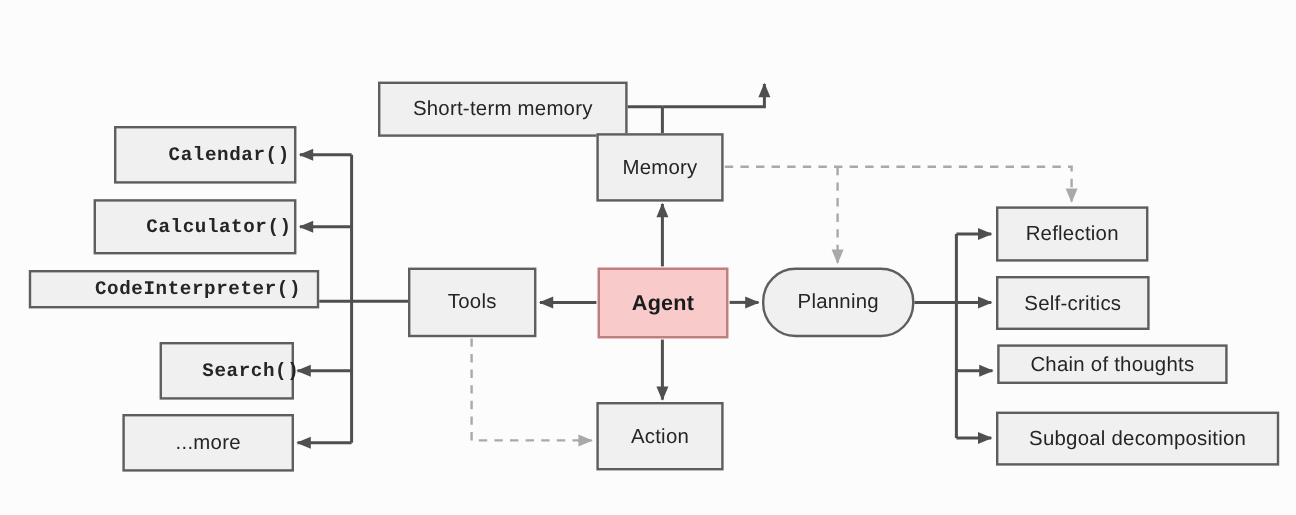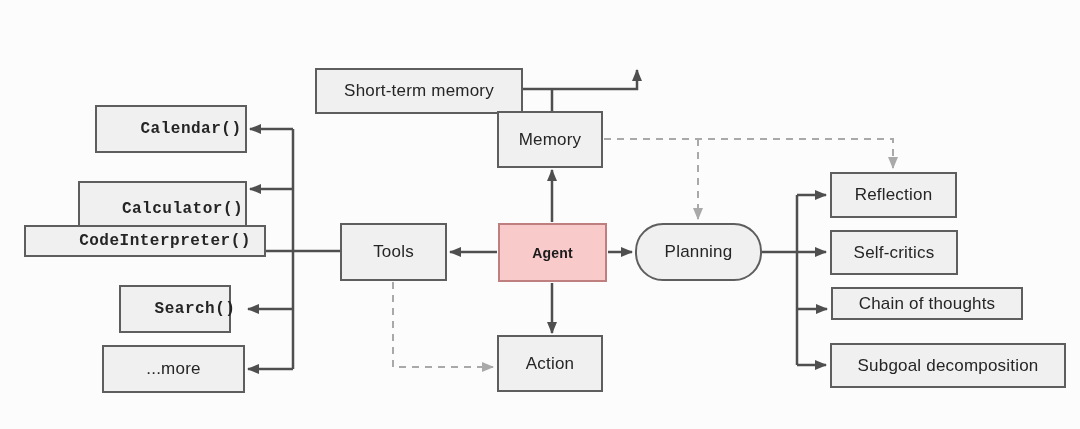--- a/index.html
+++ b/index.html
@@ -38,35 +38,35 @@
     font-family: "Liberation Mono", "DejaVu Sans Mono", monospace;
     font-weight: bold;
     font-size: 16px;
     letter-spacing: 0.5px;
     padding-left: 40px;
   }
   .node.agent {
     background: #f8caca;
     border-color: #c07f7f;
     font-weight: bold;
-    font-size: 14px;
+    font-size: 18px;
     color: #1b1b1b;
   }
   
   #n-short-term   { left: 315px; top: 24px;  width: 208px; height: 46px; margin-top: 44px; }
   #n-long-term    { left: 535px; top: 21px;  width: 207px; height: 46px; }
   #n-memory       { left: 497px; top: 111px; width: 106px; height: 57px; }
   #n-agent        { left: 498px; top: 223px; width: 109px; height: 59px; }
   #n-tools        { left: 340px; top: 223px; width: 107px; height: 58px; }
   #n-planning     { left: 635px; top: 223px; width: 127px; height: 58px; border-radius: 28px; }
   #n-action       { left: 497px; top: 335px; width: 106px; height: 57px; }
   #n-calendar     { left: 95px;  top: 105px; width: 152px; height: 48px; }
-  #n-calculator   { left: 78px;  top: 181px; width: 169px; height: 56px; }
+  #n-calculator   { left: 78px;  top: 166px; width: 169px; height: 46px; }
   #n-codeinterp   { left: 3px;   top: 225px; width: 242px; height: 32px; margin-left: 21px; }
-  #n-search       { left: 119px; top: 285px; width: 112px; height: 48px; }
+  #n-search       { left: 133px; top: 285px; width: 112px; height: 48px; }
   #n-more         { left: 102px; top: 345px; width: 143px; height: 48px; }
   #n-reflection   { left: 830px; top: 172px; width: 127px; height: 46px; }
   #n-selfcritics  { left: 830px; top: 230px; width: 128px; height: 45px; }
   #n-chain        { left: 831px; top: 287px; width: 192px; height: 33px; }
   #n-subgoal      { left: 830px; top: 343px; width: 236px; height: 45px; }
 </style>
 </head>
 <body>
 
 <div id="canvas">

